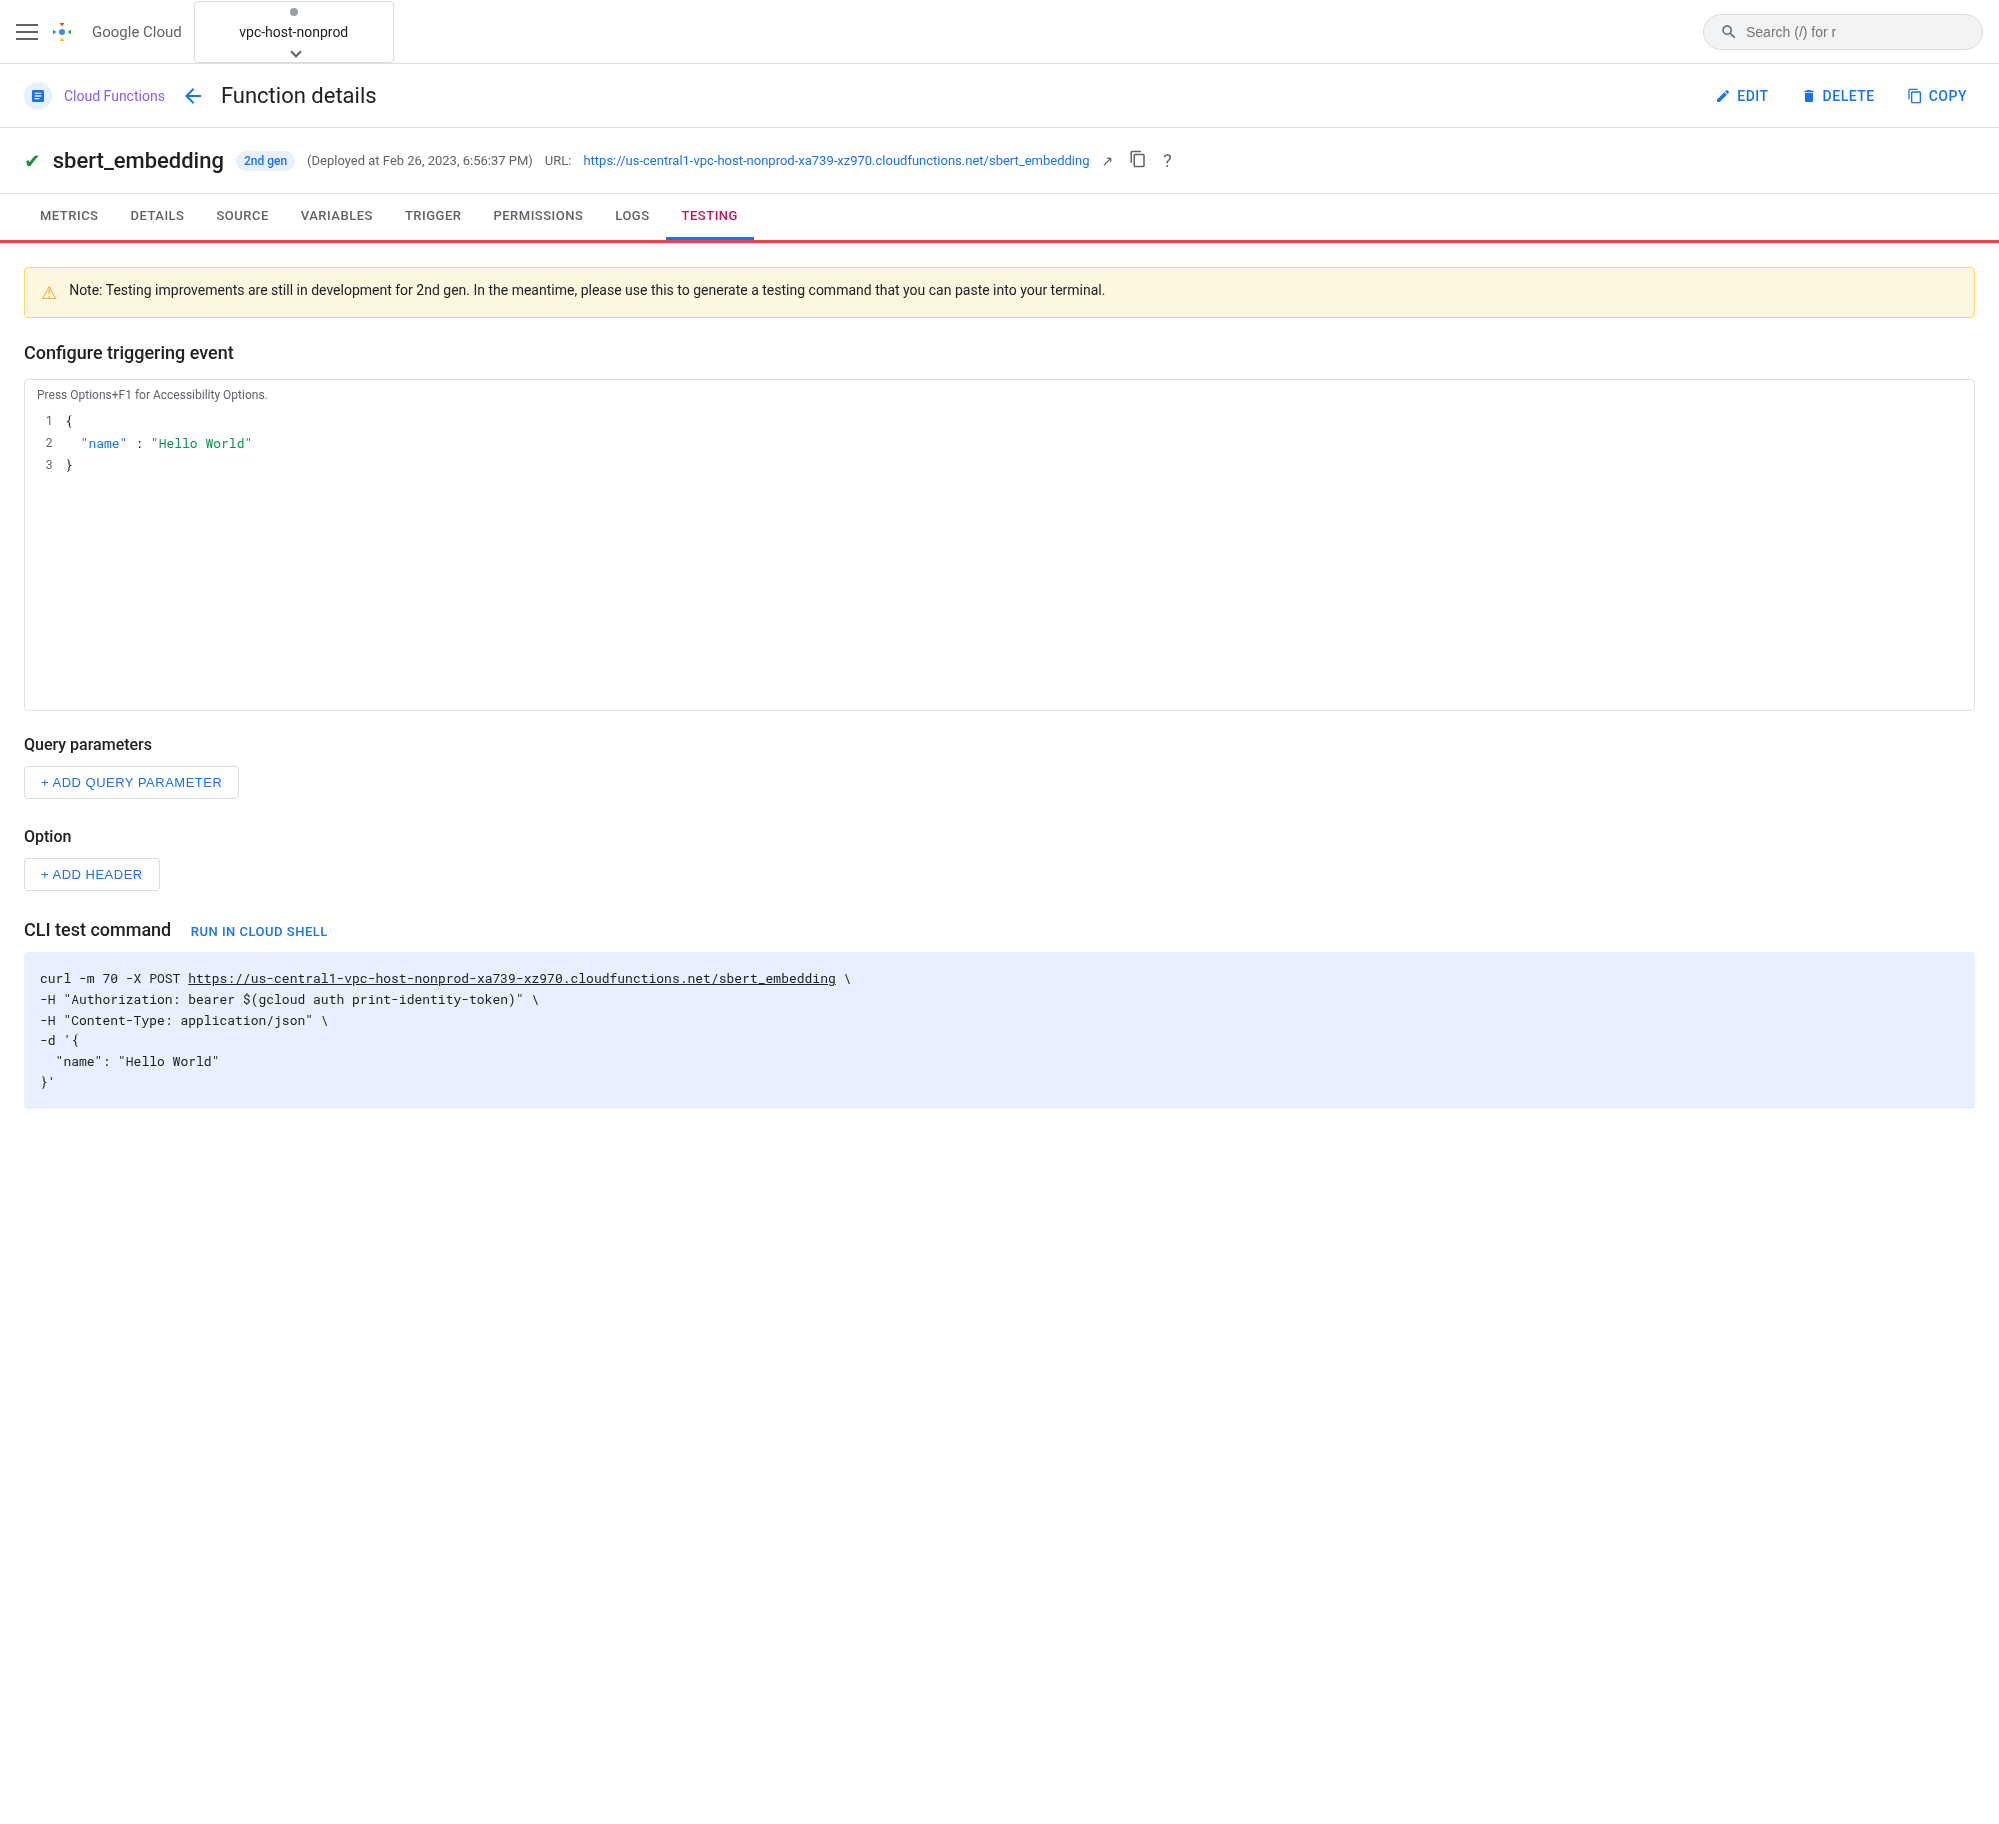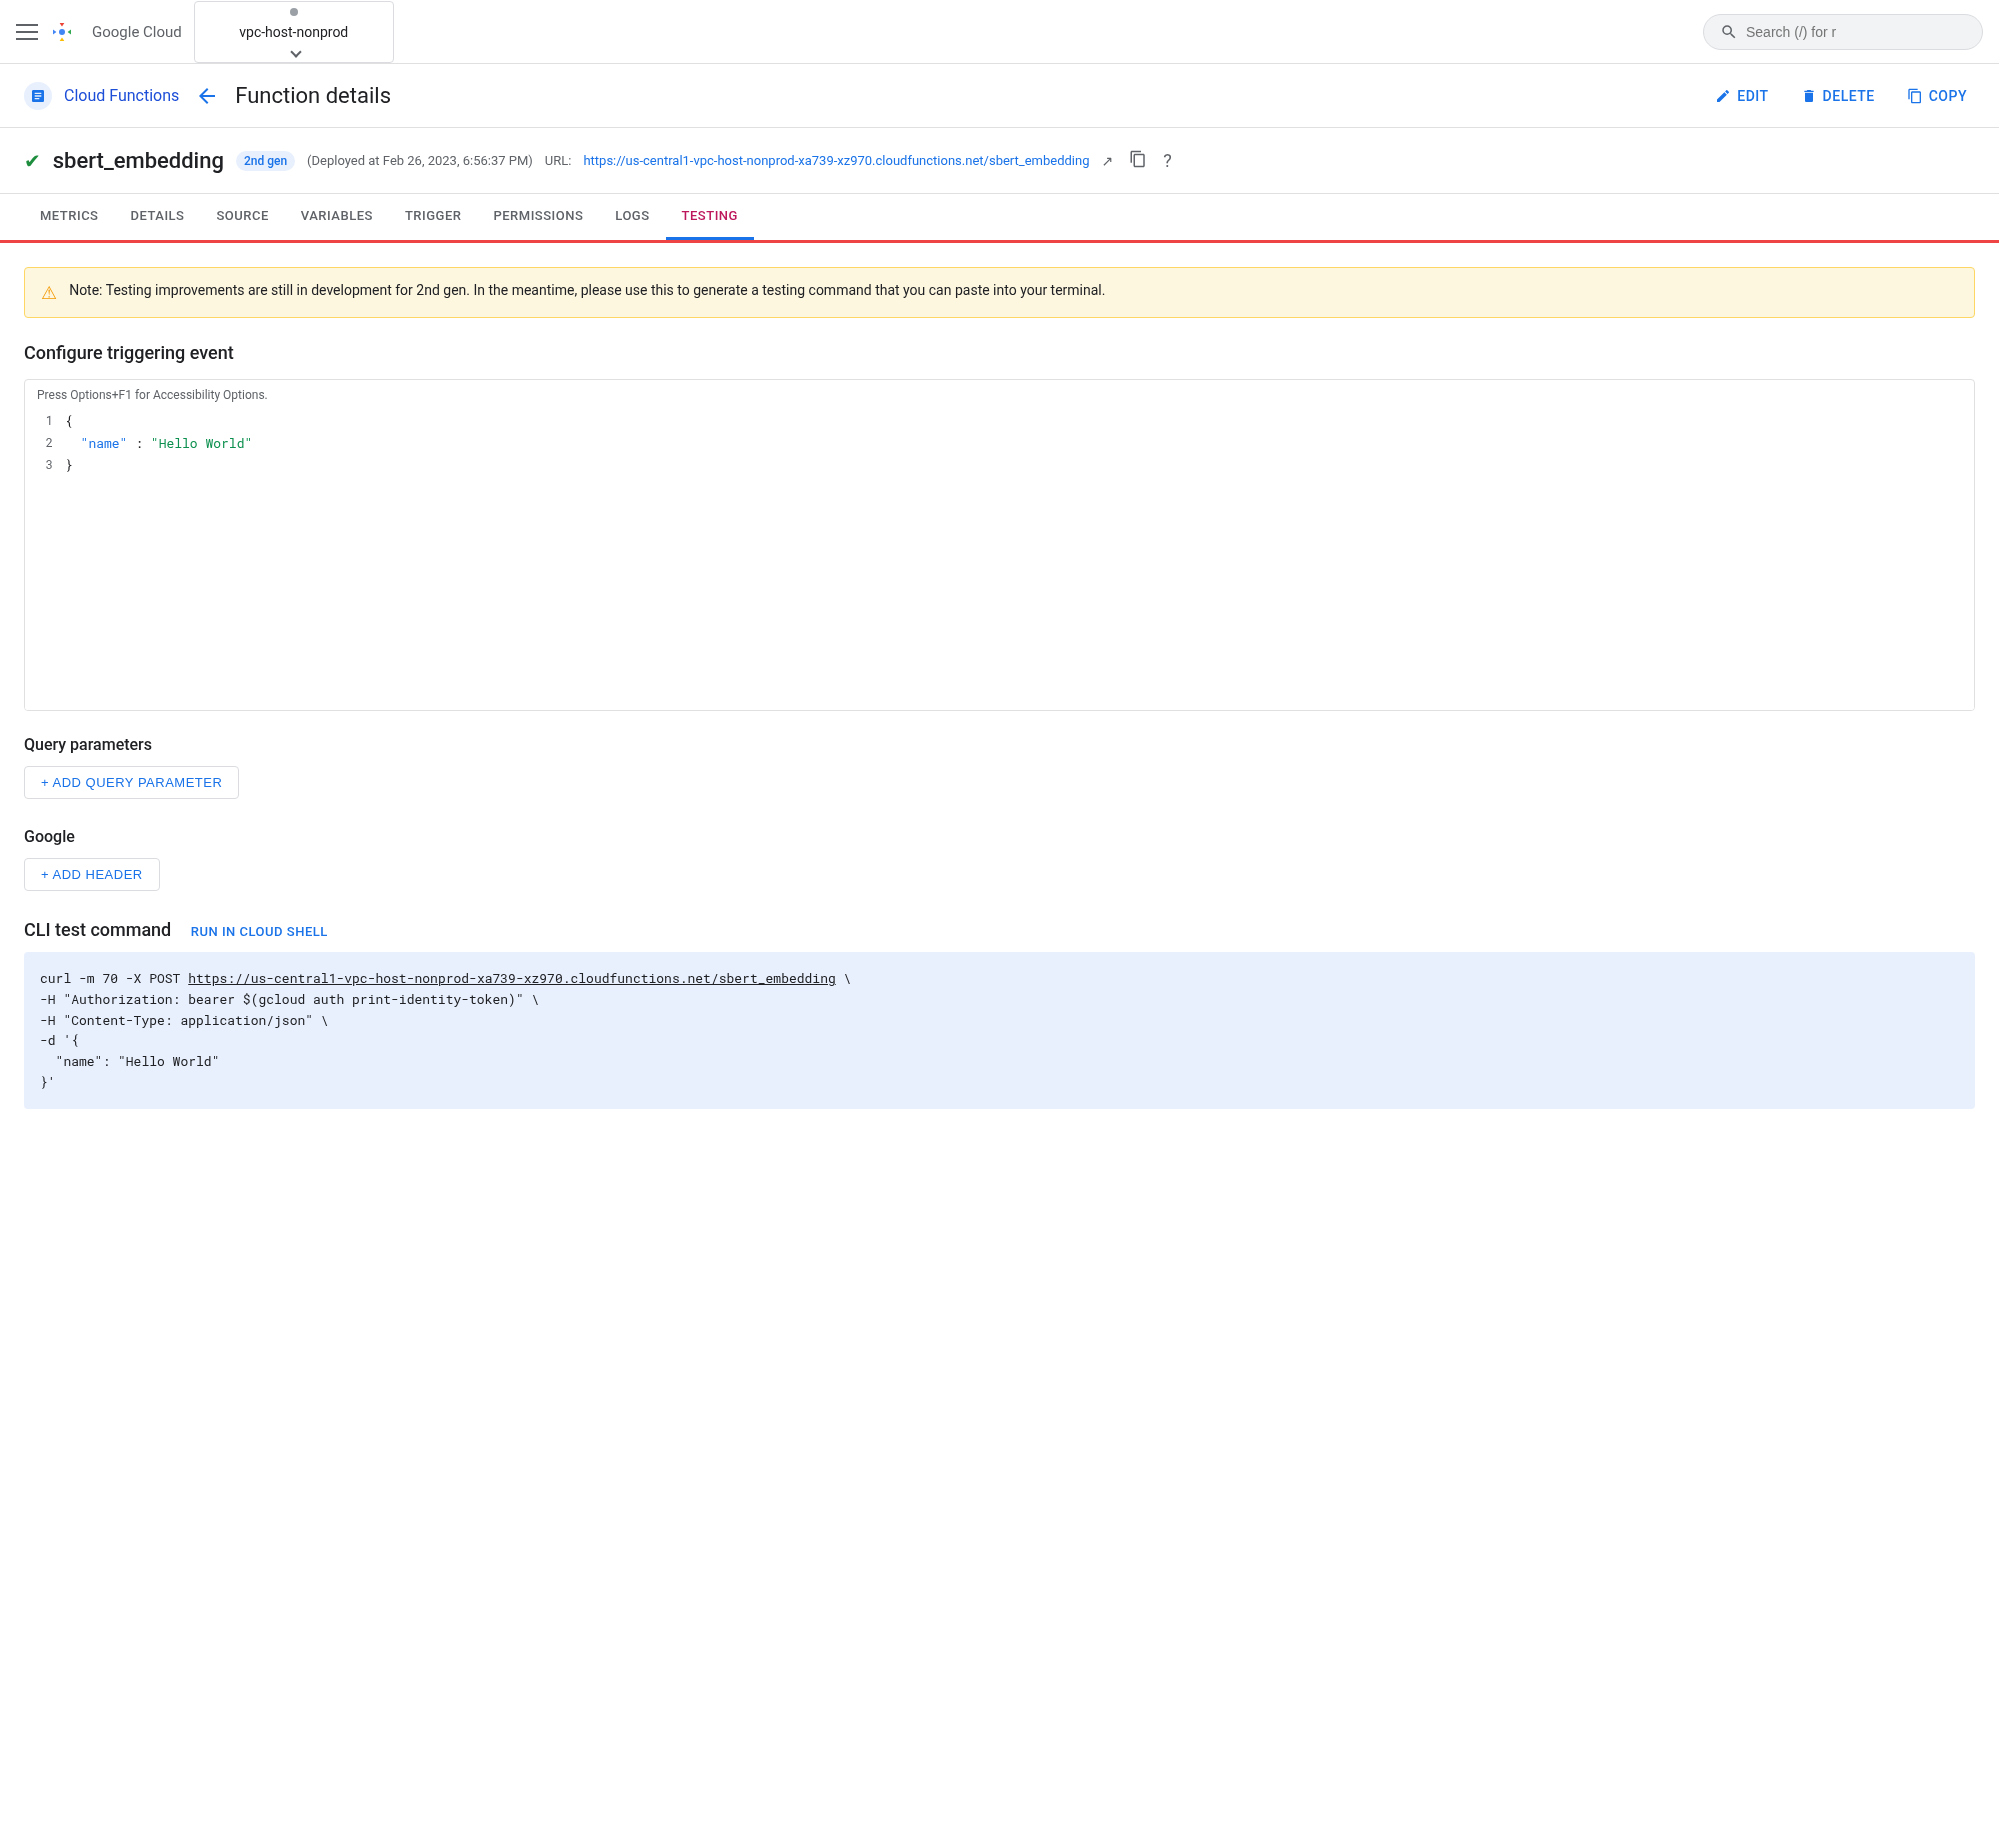--- a/index.html
+++ b/index.html
@@ -147,21 +147,21 @@
     .cli-url { text-decoration: underline; color: #202124; }
 
     .cloud-functions-header {
       display: flex; align-items: center; gap: 12px;
     }
     .cf-icon {
       width: 28px; height: 28px; background: #e8f0fe;
       border-radius: 50%; display: flex; align-items: center;
       justify-content: center; font-size: 16px;
     }
-    .cf-title { font-size: 16px; font-weight: 400; color: #1d4ed8; }
+    .cf-title { font-size: 14px; font-weight: 400; color: #8b5cf6; }
   </style>
 </head>
 <body>
 
 <nav class="top-nav">
   <div class="hamburger">
     <span></span>
       <span></span>
       <span></span>
   </div>
@@ -290,21 +290,21 @@
   </div>
 
   <div class="sub-section">
     <h3 class="sub-title">Query parameters</h3>
     <button class="outline-btn">
       <span>+ ADD QUERY PARAMETER</span>
     </button>
   </div>
 
   <div class="sub-section">
-    <h3 class="sub-title">Google</h3>
+    <h3 class="sub-title">Option</h3>
     <button class="outline-btn">
       <span>+ ADD HEADER</span>
     </button>
   </div>
 
   <div class="sub-section">
     <span class="cli-title">CLI test command</span>
     <span class="run-cloud-btn">RUN IN CLOUD SHELL</span>
     <div class="cli-command-block">
       <div>

